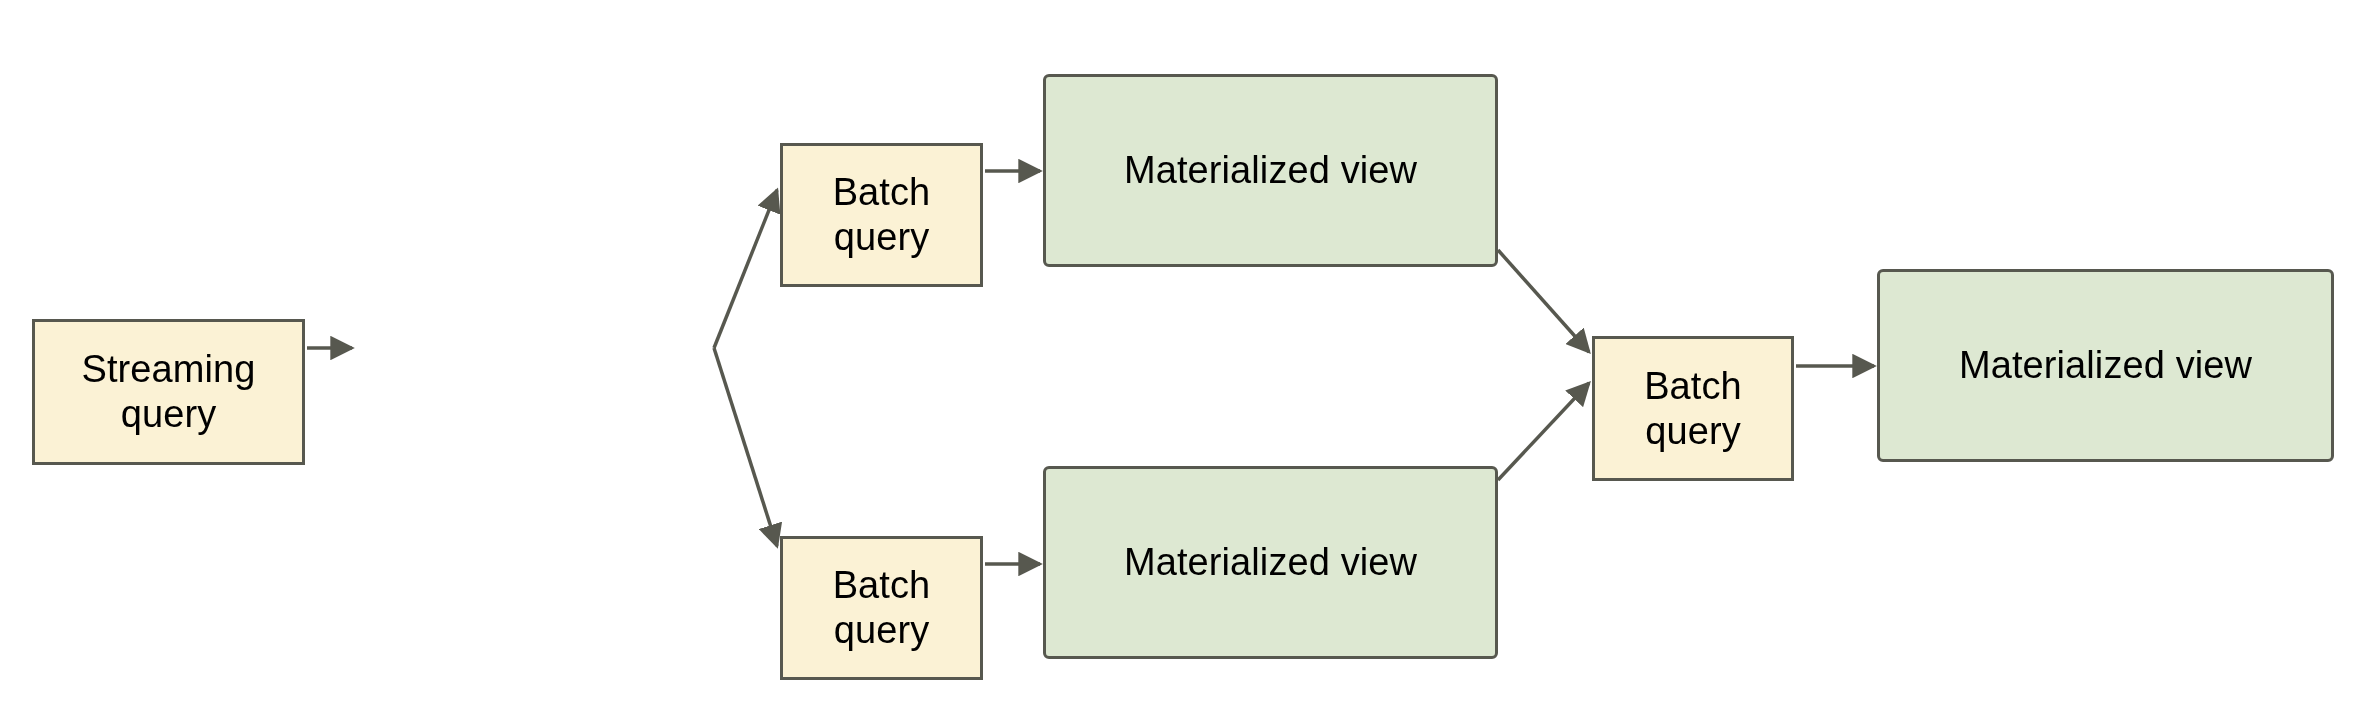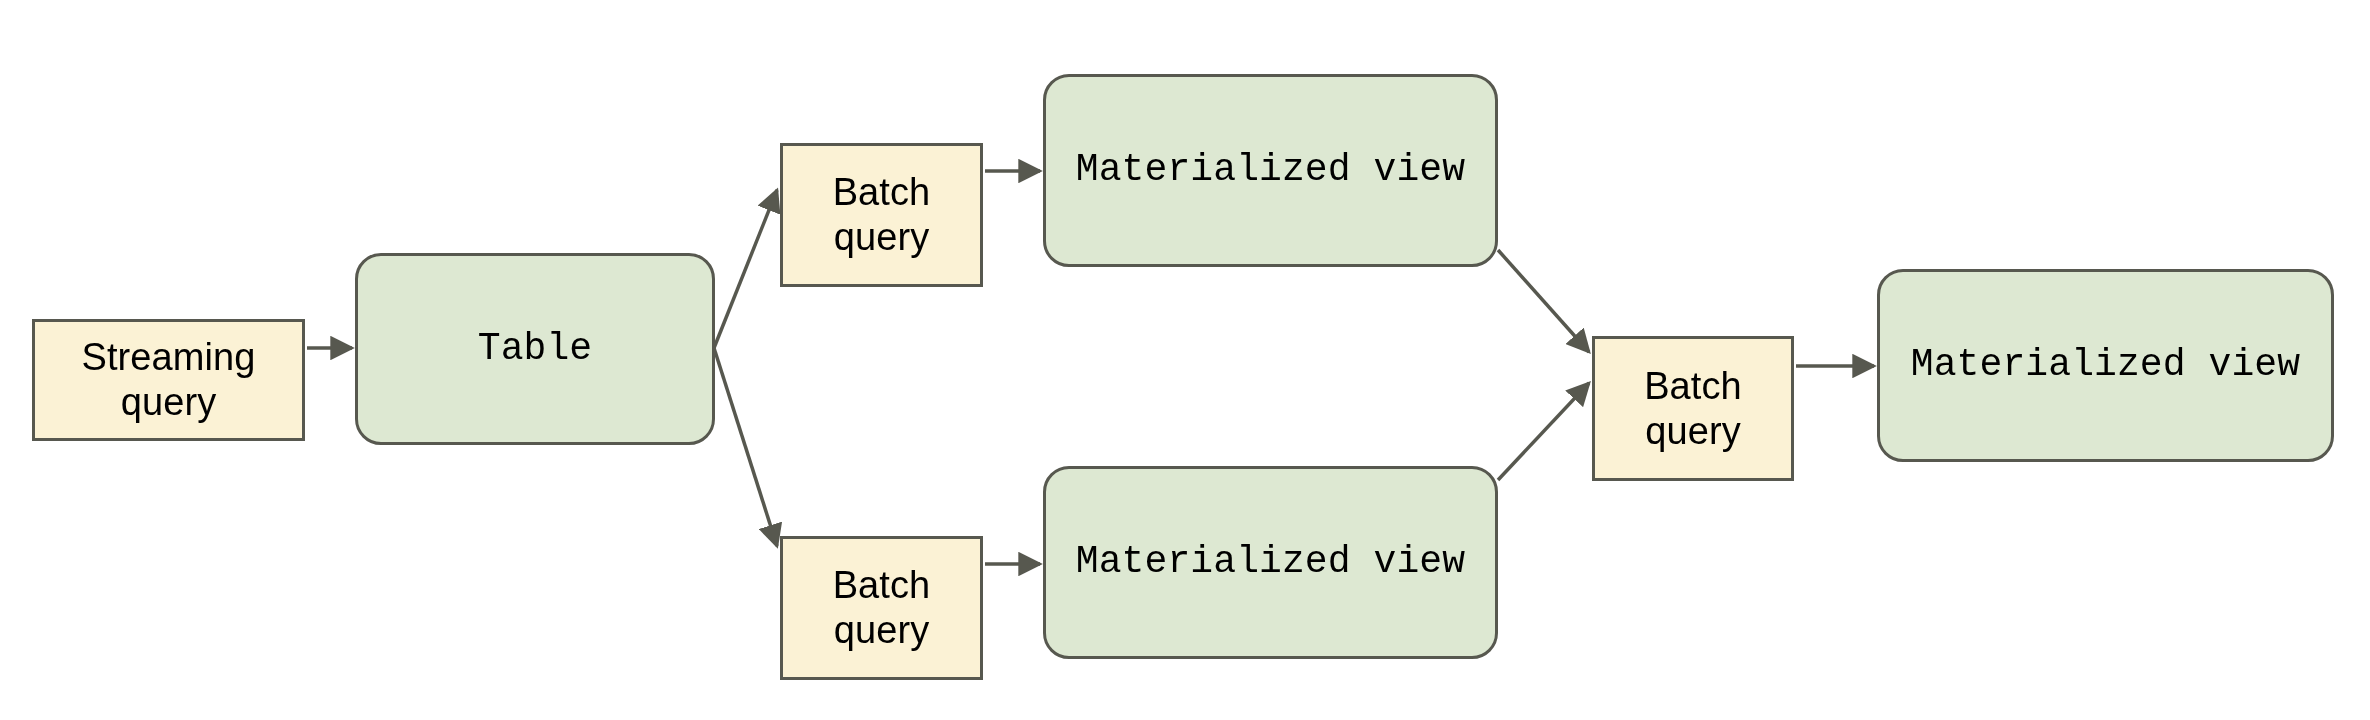--- a/index.html
+++ b/index.html
@@ -44,22 +44,21 @@
     border: 3px solid #57584f;
     z-index: 2;
   }
   .node.process {
     background: #fbf2d5;
     border-radius: 0;
     margin-top: 44px;
   }
   .node.store {
     background: #dde8d2;
-    border-radius: 26px;
-    font-family: Liberation Mono, monospace;
+    border-radius: 6px;
   }
   .node-label {
     display: block;
     padding: 0 6px;
   }
 </style>
 </head>
 <body>
 
 <div id="canvas">
@@ -75,28 +74,25 @@
         <line x1="714" y1="348" x2="777" y2="190" stroke="#57584f" stroke-width="3.5" marker-end="url(#arrowhead)"></line>
         <line x1="714" y1="348" x2="777" y2="546" stroke="#57584f" stroke-width="3.5" marker-end="url(#arrowhead)"></line>
         <line x1="985" y1="171" x2="1040" y2="171" stroke="#57584f" stroke-width="3.5" marker-end="url(#arrowhead)"></line>
         <line x1="985" y1="564" x2="1040" y2="564" stroke="#57584f" stroke-width="3.5" marker-end="url(#arrowhead)"></line>
         <line x1="1498" y1="250" x2="1589" y2="352" stroke="#57584f" stroke-width="3.5" marker-end="url(#arrowhead)"></line>
         <line x1="1498" y1="480" x2="1589" y2="383" stroke="#57584f" stroke-width="3.5" marker-end="url(#arrowhead)"></line>
         <line x1="1796" y1="366" x2="1874" y2="366" stroke="#57584f" stroke-width="3.5" marker-end="url(#arrowhead)"></line>
       </g>
   </svg>
 
-  <div class="node process" style="left: 32px; top: 275px; width: 273px; height: 122px; background: rgb(251, 242, 213); border-color: rgb(87, 88, 79); color: rgb(0, 0, 0);">
+  <div class="node process" style="left: 32px; top: 275px; width: 273px; height: 146px; background: rgb(251, 242, 213); border-color: rgb(87, 88, 79); color: rgb(0, 0, 0);">
     <span class="node-label">Streaming
 query</span>
   </div>
 
-  <div class="node store" style="left: 355px; top: 253px; width: 360px; height: 192px; background: rgb(221, 232, 210); border-color: rgb(87, 88, 79); color: rgb(0, 0, 0);">
-    <span class="node-label">Table</span>
-  </div>
 
   <div class="node process" style="left: 780px; top: 99px; width: 203px; height: 144px; background: rgb(251, 242, 213); border-color: rgb(87, 88, 79); color: rgb(0, 0, 0);">
     <span class="node-label">Batch
 query</span>
   </div>
 
   <div class="node store" style="left: 1043px; top: 74px; width: 455px; height: 193px; background: rgb(221, 232, 210); border-color: rgb(87, 88, 79); color: rgb(0, 0, 0);">
     <span class="node-label">Materialized view</span>
   </div>
 

